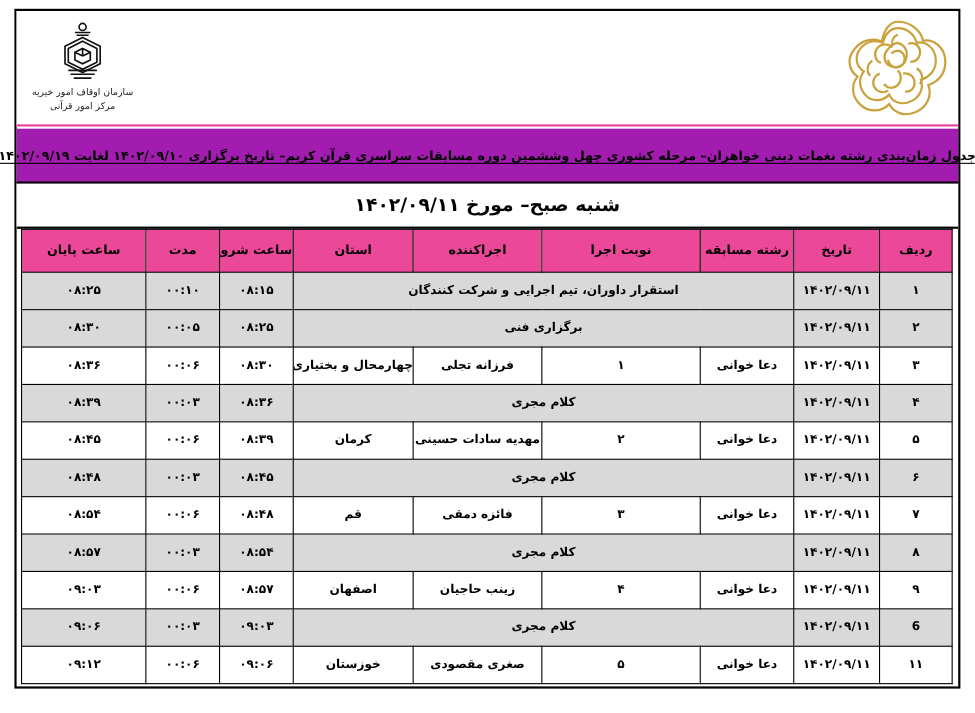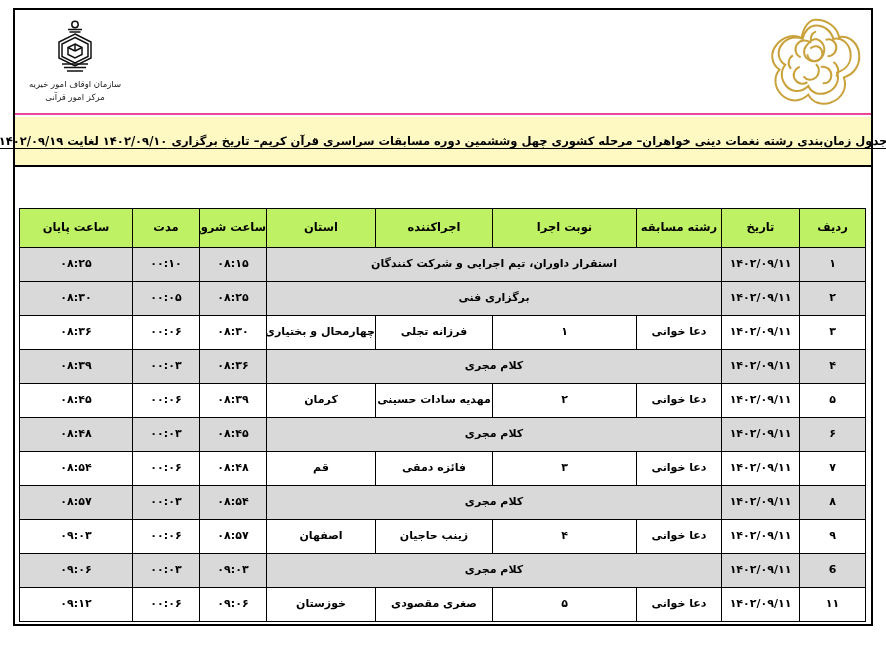--- a/index.html
+++ b/index.html
@@ -82,21 +82,21 @@
     position: absolute;
     top: 117px;
     right: 15px;
     left: 15px;
     height: 50px;
     box-sizing: border-box;
     border-bottom: 2px solid #000;
     display: flex;
     align-items: center;
     justify-content: center;
-    background: #fef9c3;
+    background: #a21caf;
   }
   .title-text {
     font-size: 11.5px;
     font-weight: bold;
     text-decoration: underline;
     text-underline-offset: 3px;
     text-align: center;
     padding: 0 10px;
     white-space: nowrap;
     letter-spacing: -0.1px;
@@ -143,21 +143,21 @@
     font-size: 11px;
     font-weight: bold;
     padding: 0;
     height: 33px;
     line-height: 1.15;
     overflow: hidden;
     white-space: nowrap;
   }
   table.sched thead th {
     height: 38px;
-    background: #bef264;
+    background: #ec4899;
     font-size: 11.5px;
   }
   tr.shade td { background: #d9d9d9; margin-left: 16px; }
   tr.plain td { background: #ffffff; }
 
   
   col.c-radif   { width: 66px; }
   col.c-date    { width: 78px; }
   col.c-field   { width: 85px; }
   col.c-turn    { width: 144px; }
@@ -223,20 +223,23 @@
       </svg>
       <div class="awqaf-cap">سازمان اوقاف امور خیریه</div>
       <div class="awqaf-cap">مرکز امور قرآنی</div>
     </div>
   </div>
 
   <div class="title-strip">
     <div class="title-text">جدول زمان‌بندی رشته نغمات دینی خواهران– مرحله کشوری چهل وششمین دوره مسابقات سراسری قرآن کریم– تاریخ برگزاری ۱۴۰۲/۰۹/۱۰ لغایت ۱۴۰۲/۰۹/۱۹</div>
   </div>
 
+  <div class="day-strip">
+    <div class="day-text">شنبه  صبح– مورخ ۱۴۰۲/۰۹/۱۱</div>
+  </div>
 
   <div class="table-wrap">
     <table class="sched">
       <colgroup>
         <col class="c-radif">
           <col class="c-date">
           <col class="c-field">
           <col class="c-turn">
         <col class="c-perf">
           <col class="c-prov">

